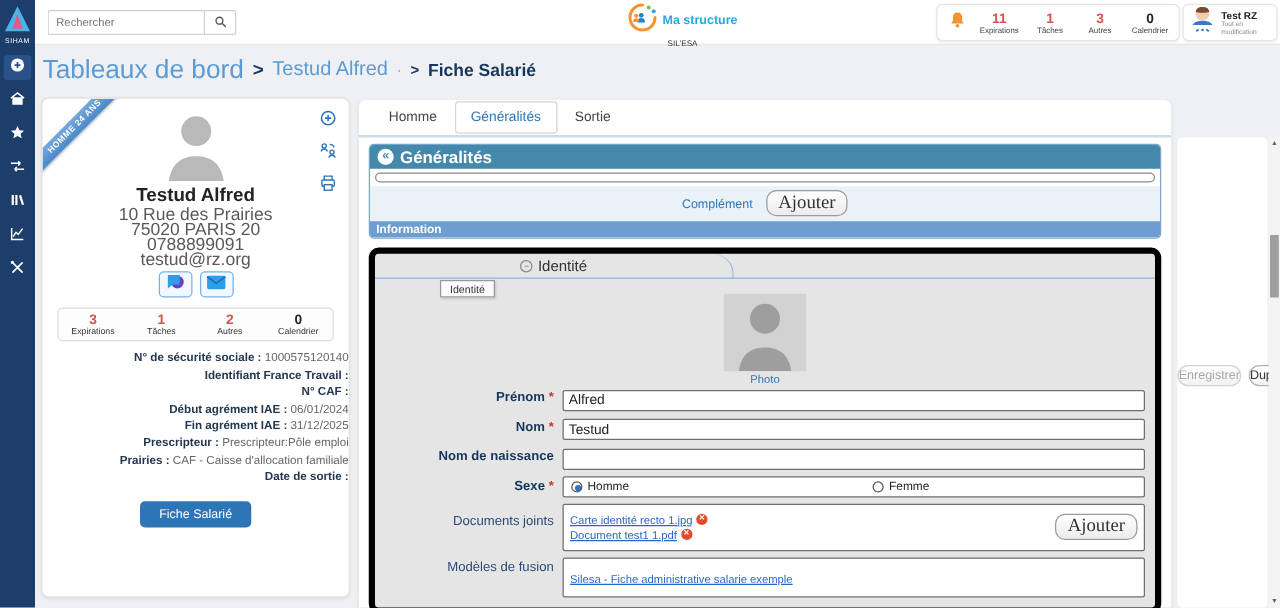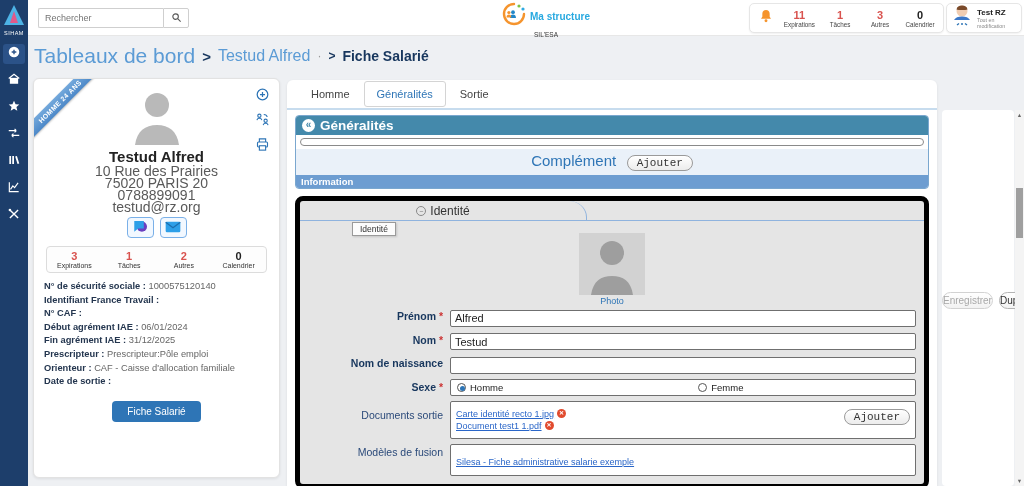--- a/index.html
+++ b/index.html
@@ -50,40 +50,40 @@
   .emp-actions svg { width:15px; height:15px; cursor:pointer; }
   .silhouette { margin:8px auto 0; width:64px; height:58px; }
   .emp-name { text-align:center; font-size:15px; font-weight:bold; color:#222; margin-top:3px; }
   .emp-line { text-align:center; font-size:14px; color:#595959; line-height:12px; }
   .emp-msg-btns { display:flex; justify-content:center; gap:6px; margin-top:4px; }
   .msg-btn { width:27px; height:21px; border:1px solid #7ab0e8; border-radius:4px; background:#f2f8ff; display:flex; align-items:center; justify-content:center; cursor:pointer; }
   .stats-box { margin:8px 12px 0; border:1px solid #dcdcdc; border-radius:4px; background:#fdfdfd; display:flex; padding:3px 0; }
   .stat { flex:1; text-align:center; cursor:pointer; }
   .stat-count { font-size:11px; font-weight:bold; line-height:12px; }
   .stat-label { font-size:7px; color:#333; }
-  .emp-details { margin:7px 0 12px 10px; }
+  .emp-details { margin:7px 0 12px 10px;text-align:right; }
   .det-row { font-size:9.3px; line-height:13.6px; }
   .det-label { font-weight:bold; color:#24364f; }
   .det-value { color:#666; }
   .fiche-btn { display:block; margin:9px auto 0; background:#2e75b6; color:#fff; border:none; border-radius:4px; font-size:10px; padding:5px 15px; cursor:pointer; font-family:inherit; }
 
   
   .main-card { position:absolute; left:287px; top:80px; width:650px; height:406px; background:#fff; border-radius:6px 6px 0 0; box-shadow:0 1px 3px rgba(0,0,0,.08); }
   .tabbar { height:30px; display:flex; align-items:center; padding-left:12px; gap:2px; border-bottom:2px solid #c7dcee; }
   .tab { font-size:11px; color:#444; padding:6px 12px; cursor:pointer; }
   .tab.active { color:#2e75b6; border:1px solid #d4d4d4; border-radius:3px; background:#fff; }
   .main-body { padding:5px 8px 0; }
 
   .blk1 { border:1px solid #7aa7cf; border-radius:4px; overflow:hidden; }
   .teal-head { background:#4489ab; color:#fff; font-size:13.5px; font-weight:bold; display:flex; align-items:center; gap:5px; padding:2px 6px; }
   .collapse-circ { width:13px; height:13px; border-radius:50%; background:#fff; color:#4489ab; font-size:10px; line-height:12px; text-align:center; font-weight:bold; cursor:pointer; }
   .pill-bar { margin:3px 4px; height:8px; border:1px solid #8a8a8a; border-radius:5px; background:#fff; }
   .comp-row { background:#eaf1f9; text-align:center; padding:3px 0 4px; }
-  .comp-title { color:#2e75b6; font-size:15px; }
-  .mini-btn { font-size:11px; color:#333; border:1px solid #9a9a9a; border-radius:8px; background:linear-gradient(#fff,#ececec); padding:1px 9px; margin-left:6px; cursor:pointer; font-family:Liberation Mono, monospace; }
+  .comp-title { color:#2e75b6; font-size:10px; }
+  .mini-btn { font-size:15px; color:#333; border:1px solid #9a9a9a; border-radius:8px; background:linear-gradient(#fff,#ececec); padding:1px 9px; margin-left:6px; cursor:pointer; font-family:Liberation Serif, serif; }
   .info-bar { background:#6d9dd1; color:#fff; font-size:9.5px; font-weight:bold; padding:1px 5px; }
 
   .section { margin-top:7px; border:5px solid #000000; border-radius:8px; background:#e5e5e5; position:relative; padding-bottom:6px; }
   .sec-headrow { height:20px; border-bottom:1px solid #8fb3de; position:relative; }
   .sec-tab { width:46%; height:20px; border-right:1px solid #8fb3de; border-top-right-radius:18px 16px; display:flex; align-items:center; justify-content:center; gap:4px; font-size:12px; color:#333; cursor:pointer; }
   .sec-tab-ico { width:10px; height:10px; border:1px solid #8a8a8a; border-radius:50%; font-size:7px; line-height:9px; text-align:center; color:#777; }
   .tooltip { position:absolute; left:52px; top:21px; background:#fcfcfc; border:1px solid #9a9a9a; font-size:8.5px; color:#333; padding:1px 7px; z-index:5; box-shadow:1px 1px 2px rgba(0,0,0,.15); }
   .photo-wrap { width:66px; margin:12px auto 2px; text-align:center; }
   .photo-box { width:66px; height:62px; background:#d2d2d2; overflow:hidden; }
   .photo-label { font-size:9px; color:#2e75b6; margin-top:1px; cursor:pointer; }
@@ -305,21 +305,21 @@
       <div class="stat-label">Calendrier</div>
     </div>
   </div>
   <div class="emp-details">
     <div class="det-row"><span class="det-label">N° de sécurité sociale :</span> <span class="det-value">1000575120140</span></div>
     <div class="det-row"><span class="det-label">Identifiant France Travail :</span> <span class="det-value"></span></div>
     <div class="det-row"><span class="det-label">N° CAF :</span> <span class="det-value"></span></div>
     <div class="det-row"><span class="det-label">Début agrément IAE :</span> <span class="det-value">06/01/2024</span></div>
     <div class="det-row"><span class="det-label">Fin agrément IAE :</span> <span class="det-value">31/12/2025</span></div>
     <div class="det-row"><span class="det-label">Prescripteur :</span> <span class="det-value">Prescripteur:Pôle emploi</span></div>
-    <div class="det-row"><span class="det-label">Orienteur :</span> <span class="det-value">CAF - Caisse d'allocation familiale</span></div>
+    <div class="det-row"><span class="det-label">Prairies :</span> <span class="det-value">CAF - Caisse d'allocation familiale</span></div>
     <div class="det-row"><span class="det-label">Date de sortie :</span> <span class="det-value"></span></div>
   </div>
   <button class="fiche-btn">Fiche Salarié</button>
 </div>
 
 <div class="main-card">
   <div class="tabbar">
     <div class="tab">Homme</div>
     <div class="tab active">Généralités</div>
     <div class="tab">Sortie</div>
@@ -377,21 +377,21 @@
                 <span>Homme</span>
               </span>
             <span class="radio-opt second">
                 <span class="rdot"></span>
                 <span>Femme</span>
               </span>
           </div>
         </div>
       </div>
       <div class="frow">
-        <div class="flabel" style="padding-top:8px"><span>Documents sortie</span></div>
+        <div class="flabel" style="padding-top:8px"><span>Documents joints</span></div>
         <div class="fctrl">
           <div class="docs-box">
             <div class="doc-line">
               <span class="flink">Carte identité recto 1.jpg</span>
               <span class="del-ico">✕</span>
             </div>
             <div class="doc-line">
               <span class="flink">Document test1 1.pdf</span>
               <span class="del-ico">✕</span>
             </div>

